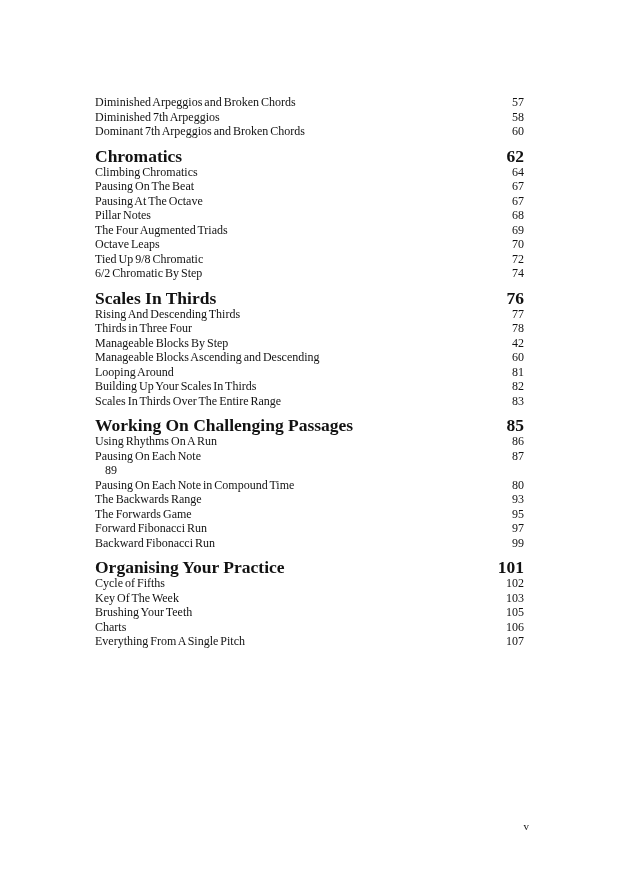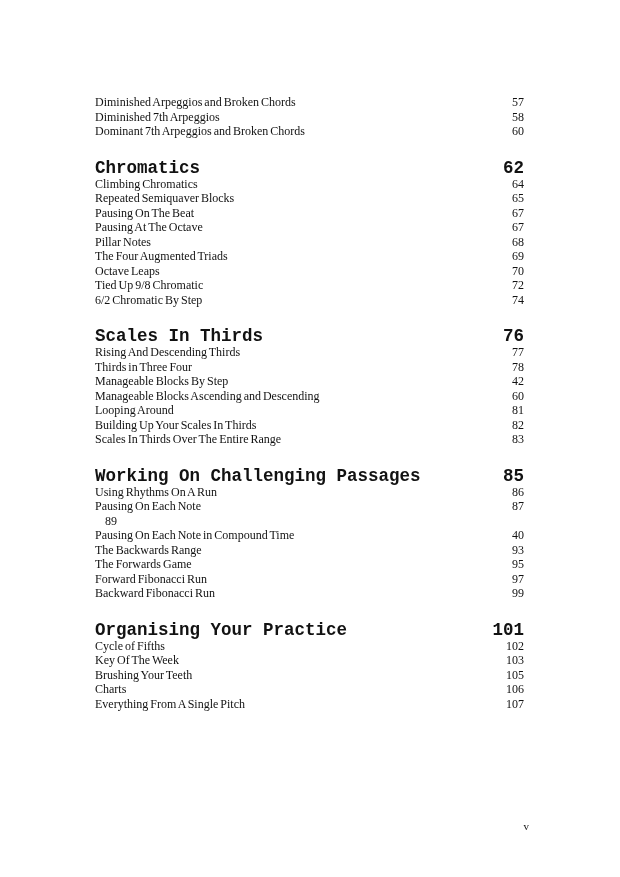--- a/index.html
+++ b/index.html
@@ -35,23 +35,22 @@
     word-spacing: -1px;
     cursor: default;
   }
   .heading-row {
     display: flex;
     justify-content: space-between;
     align-items: baseline;
     font-weight: 700;
     font-size: 17.5px;
     line-height: 18px;
-    margin-top: 20px;
+    margin-top: 8px;
     cursor: default;
-    font-family: Liberation Mono, monospace;
   }
   .title {
     white-space: nowrap;
   }
   .pagenum {
     word-spacing: 0;
     padding-left: 10px;
   }
   .folio {
     position: absolute;
@@ -83,24 +82,20 @@
       </div>
       <div class="heading-row">
         <span class="title">Chromatics</span>
         <span class="pagenum">62</span>
       </div>
       <div class="entry-row">
         <span class="title">Climbing Chromatics</span>
         <span class="pagenum">64</span>
       </div>
       <div class="entry-row">
-        <span class="title">Repeated Semiquaver Blocks</span>
-        <span class="pagenum">65</span>
-      </div>
-      <div class="entry-row">
         <span class="title">Pausing On The Beat</span>
         <span class="pagenum">67</span>
       </div>
       <div class="entry-row">
         <span class="title">Pausing At The Octave</span>
         <span class="pagenum">67</span>
       </div>
       <div class="entry-row">
         <span class="title">Pillar Notes</span>
         <span class="pagenum">68</span>
@@ -163,21 +158,21 @@
       </div>
       <div class="entry-row">
         <span class="title">Pausing On Each Note</span>
         <span class="pagenum">87</span>
       </div>
       <div class="entry-row">
         <span class="pagenum">89</span>
       </div>
       <div class="entry-row">
         <span class="title">Pausing On Each Note in Compound Time</span>
-        <span class="pagenum">40</span>
+        <span class="pagenum">80</span>
       </div>
       <div class="entry-row">
         <span class="title">The Backwards Range</span>
         <span class="pagenum">93</span>
       </div>
       <div class="entry-row">
         <span class="title">The Forwards Game</span>
         <span class="pagenum">95</span>
       </div>
       <div class="entry-row">

